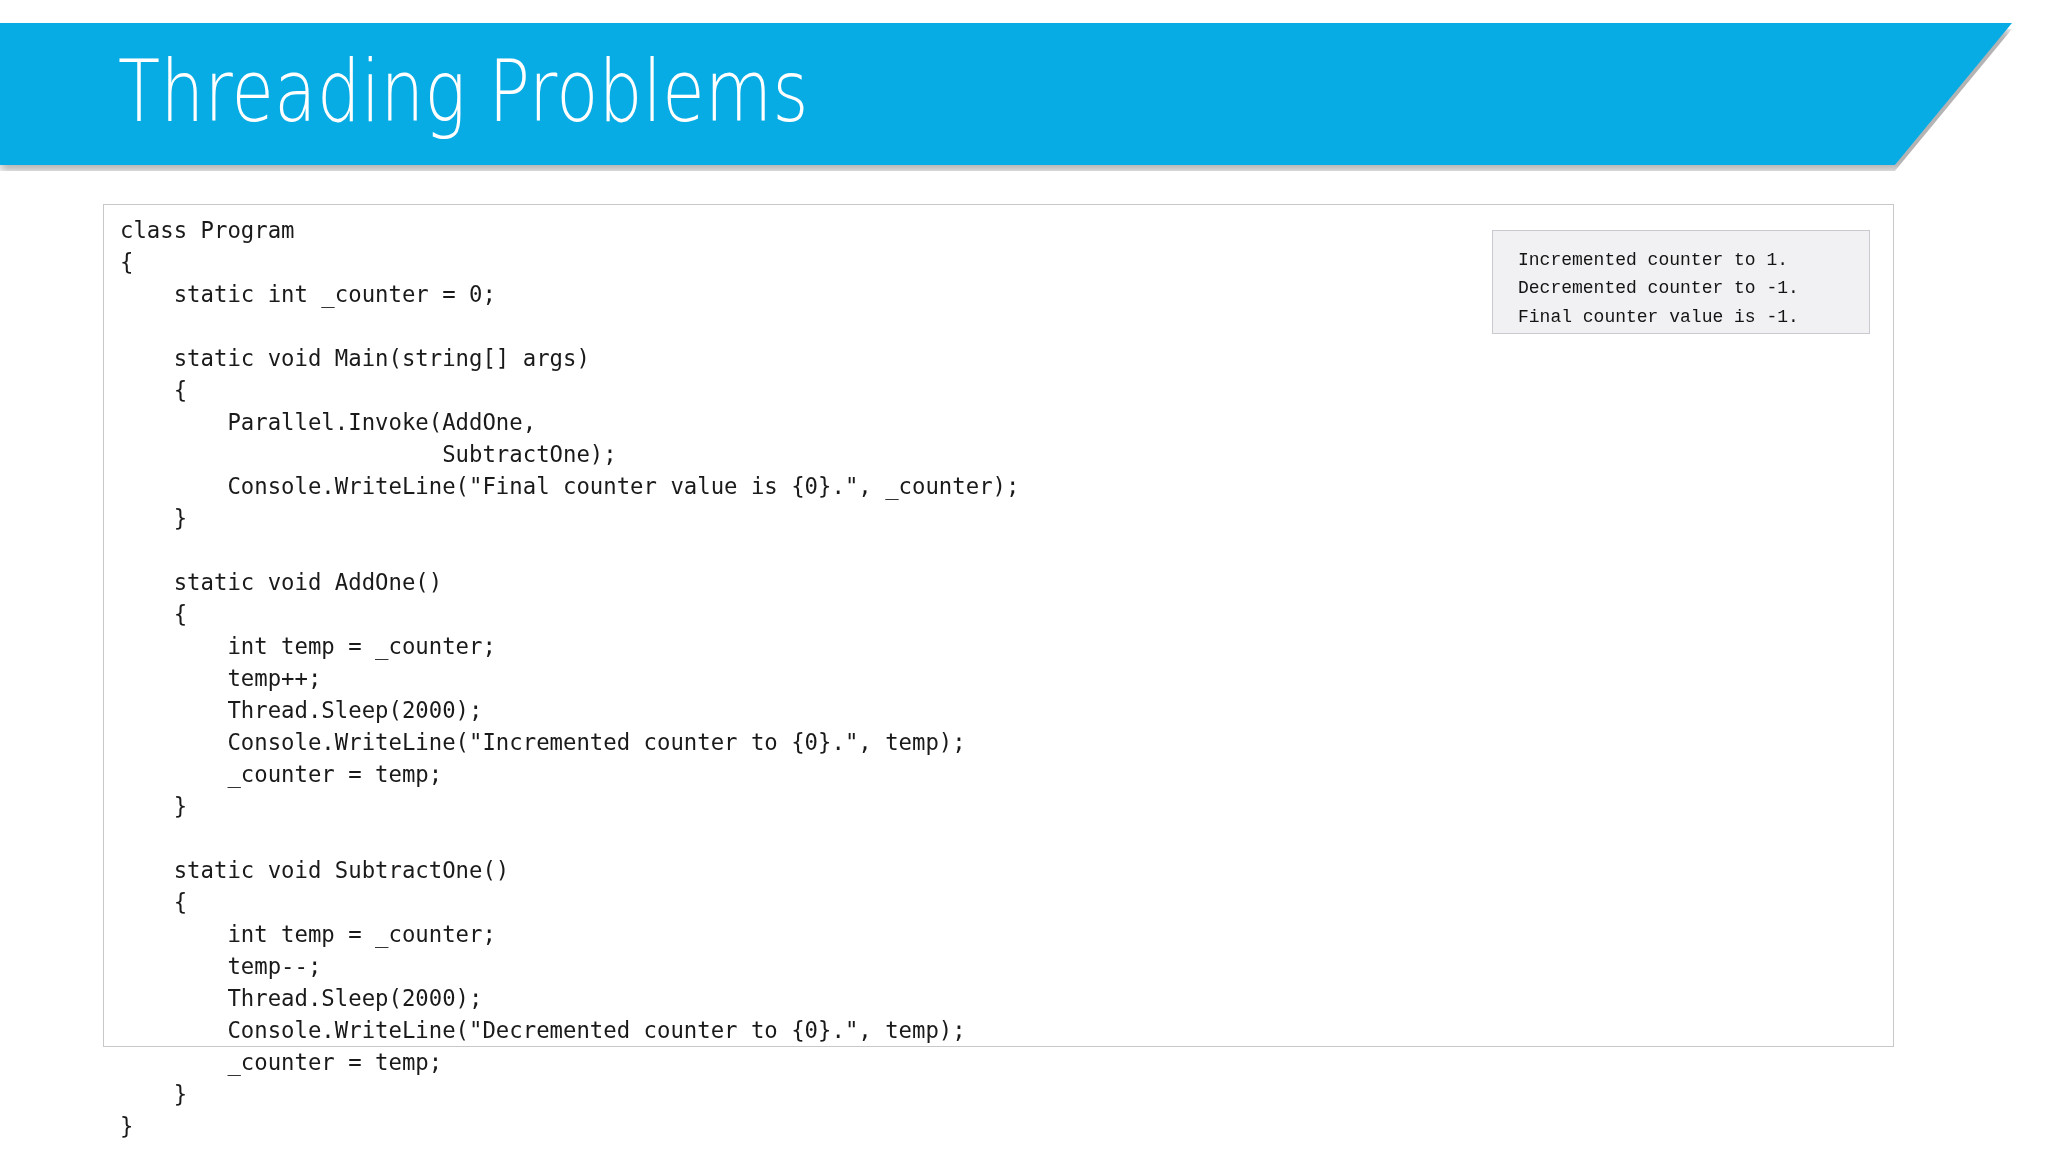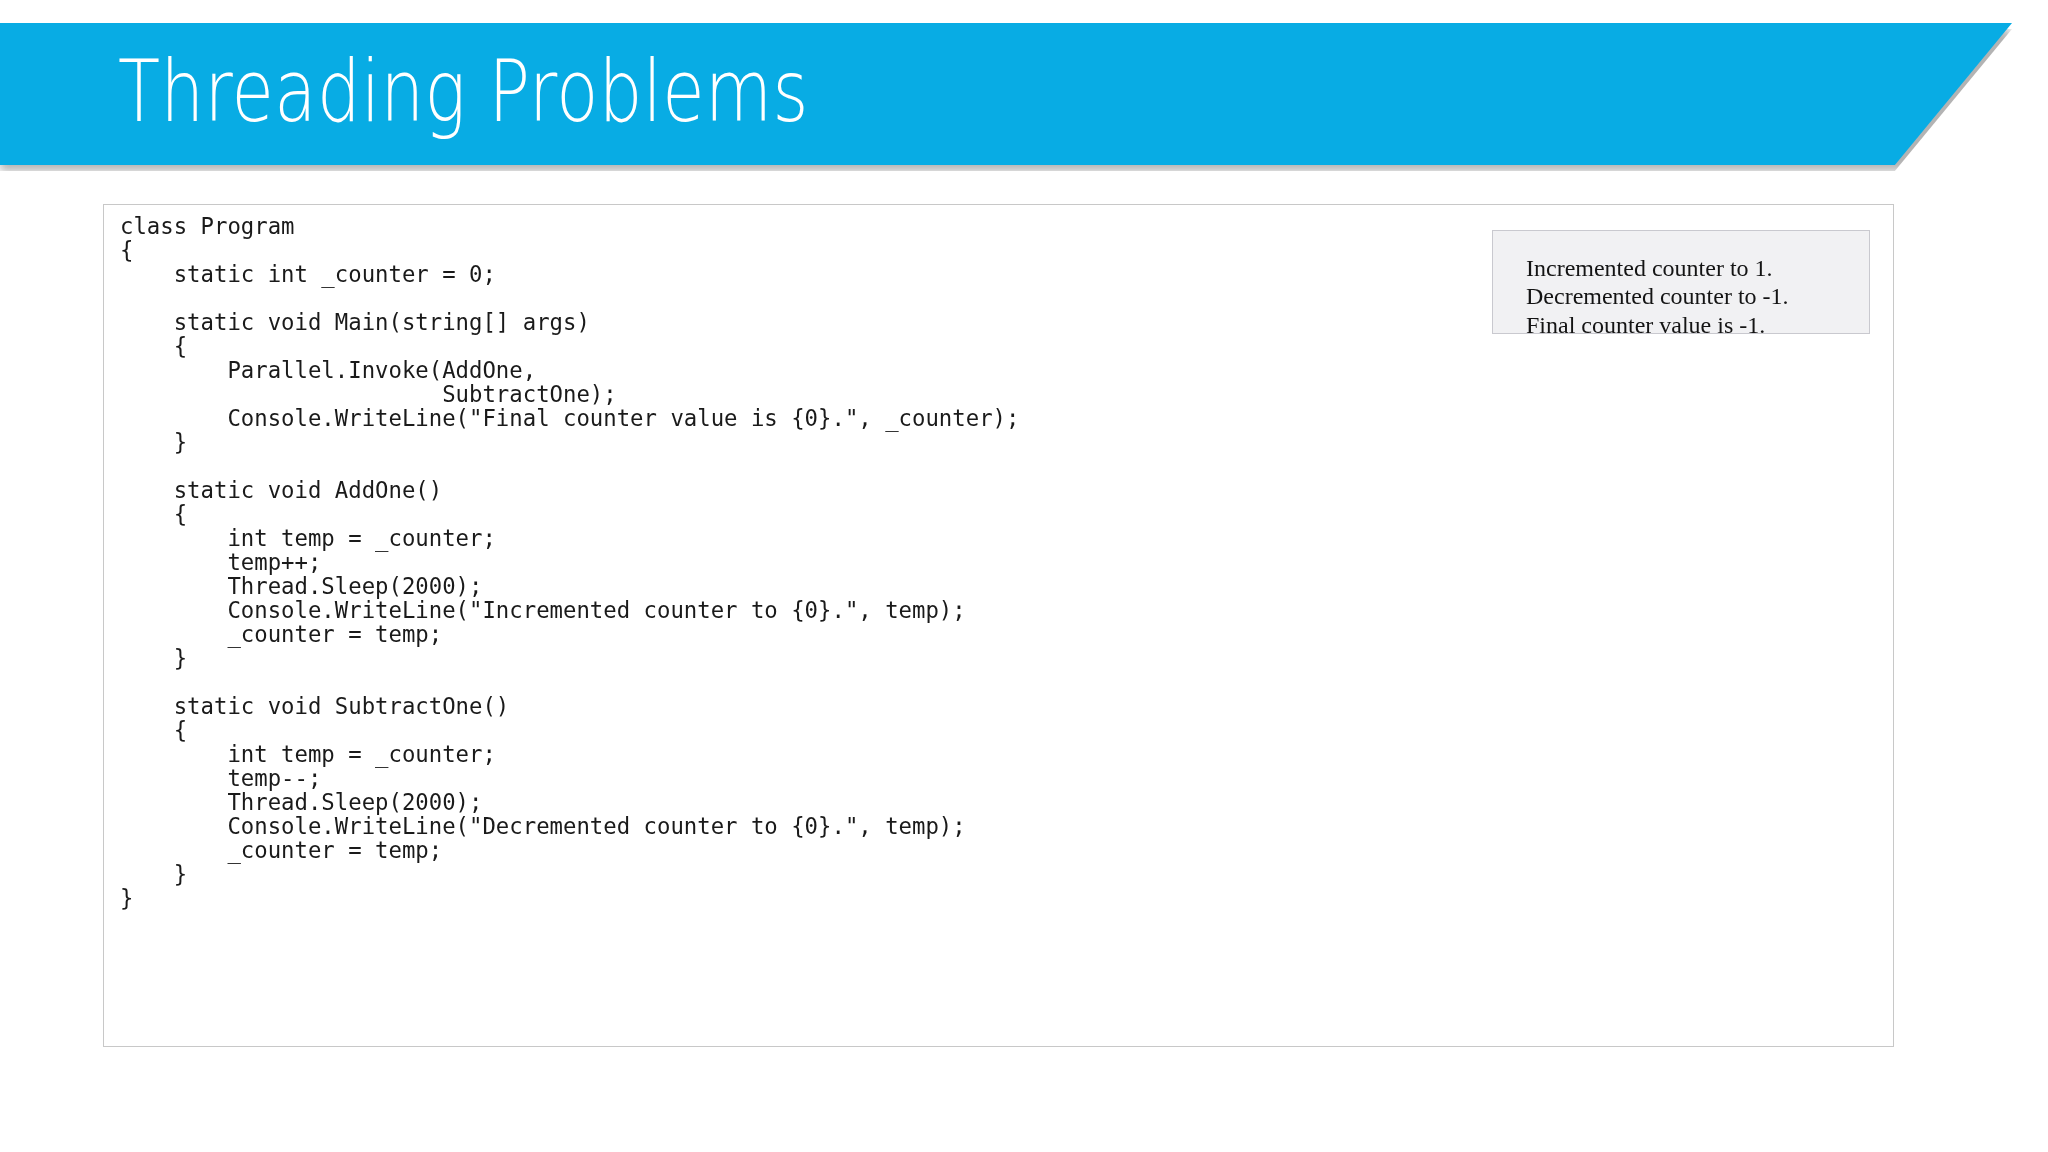--- a/index.html
+++ b/index.html
@@ -72,44 +72,44 @@
     background: #ffffff;
     box-sizing: border-box;
   }
   .code-block {
     position: absolute;
     left: 16px;
     top: 9px;
     margin: 0;
     font-family: "DejaVu Sans Mono", monospace;
     font-size: 22.3px;
-    line-height: 24px;
+    line-height: 32px;
     color: #1a1a1a;
     white-space: pre;
     tab-size: 4;
   }
 
   
   .console-box {
     position: absolute;
     left: 1492px;
     top: 230px;
     width: 378px;
     height: 104px;
     background: #f1f1f3;
     border: 1px solid #c9c9cf;
     box-sizing: border-box;
   }
   .console-text {
     position: absolute;
     left: 17px;
     top: 7px;
-    margin: 16px;
-    font-family: Liberation Serif, serif;
-    font-size: 24px;
+    margin: 8px;
+    font-family: Liberation Mono, monospace;
+    font-size: 18px;
     line-height: 28.4px;
     color: #141414;
     white-space: pre;
   }
 </style>
 </head>
 <body>
 
 <div class="banner-wrap">
   <div class="banner-shadow"></div>

